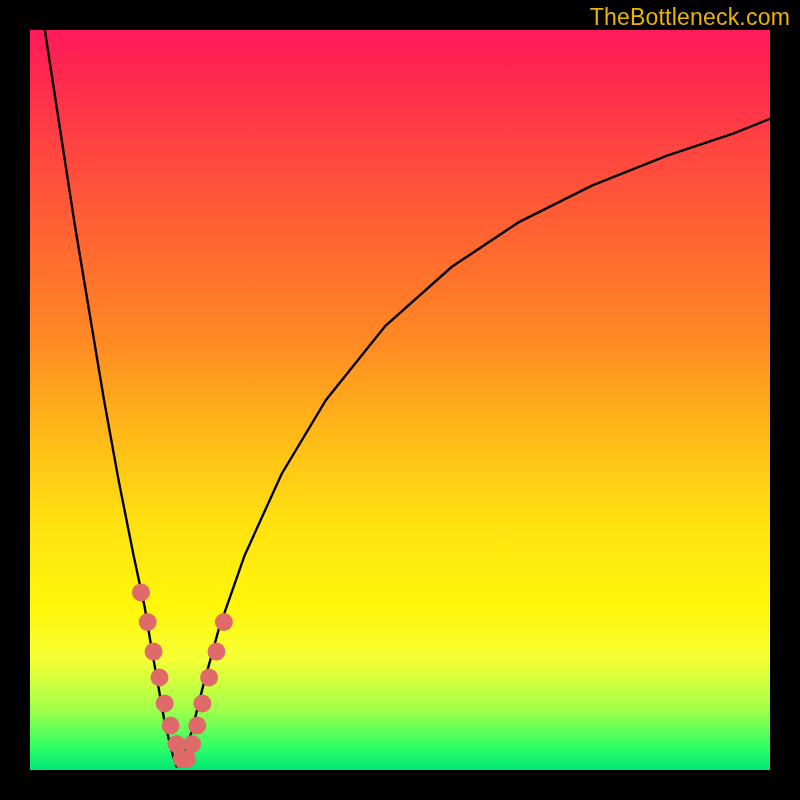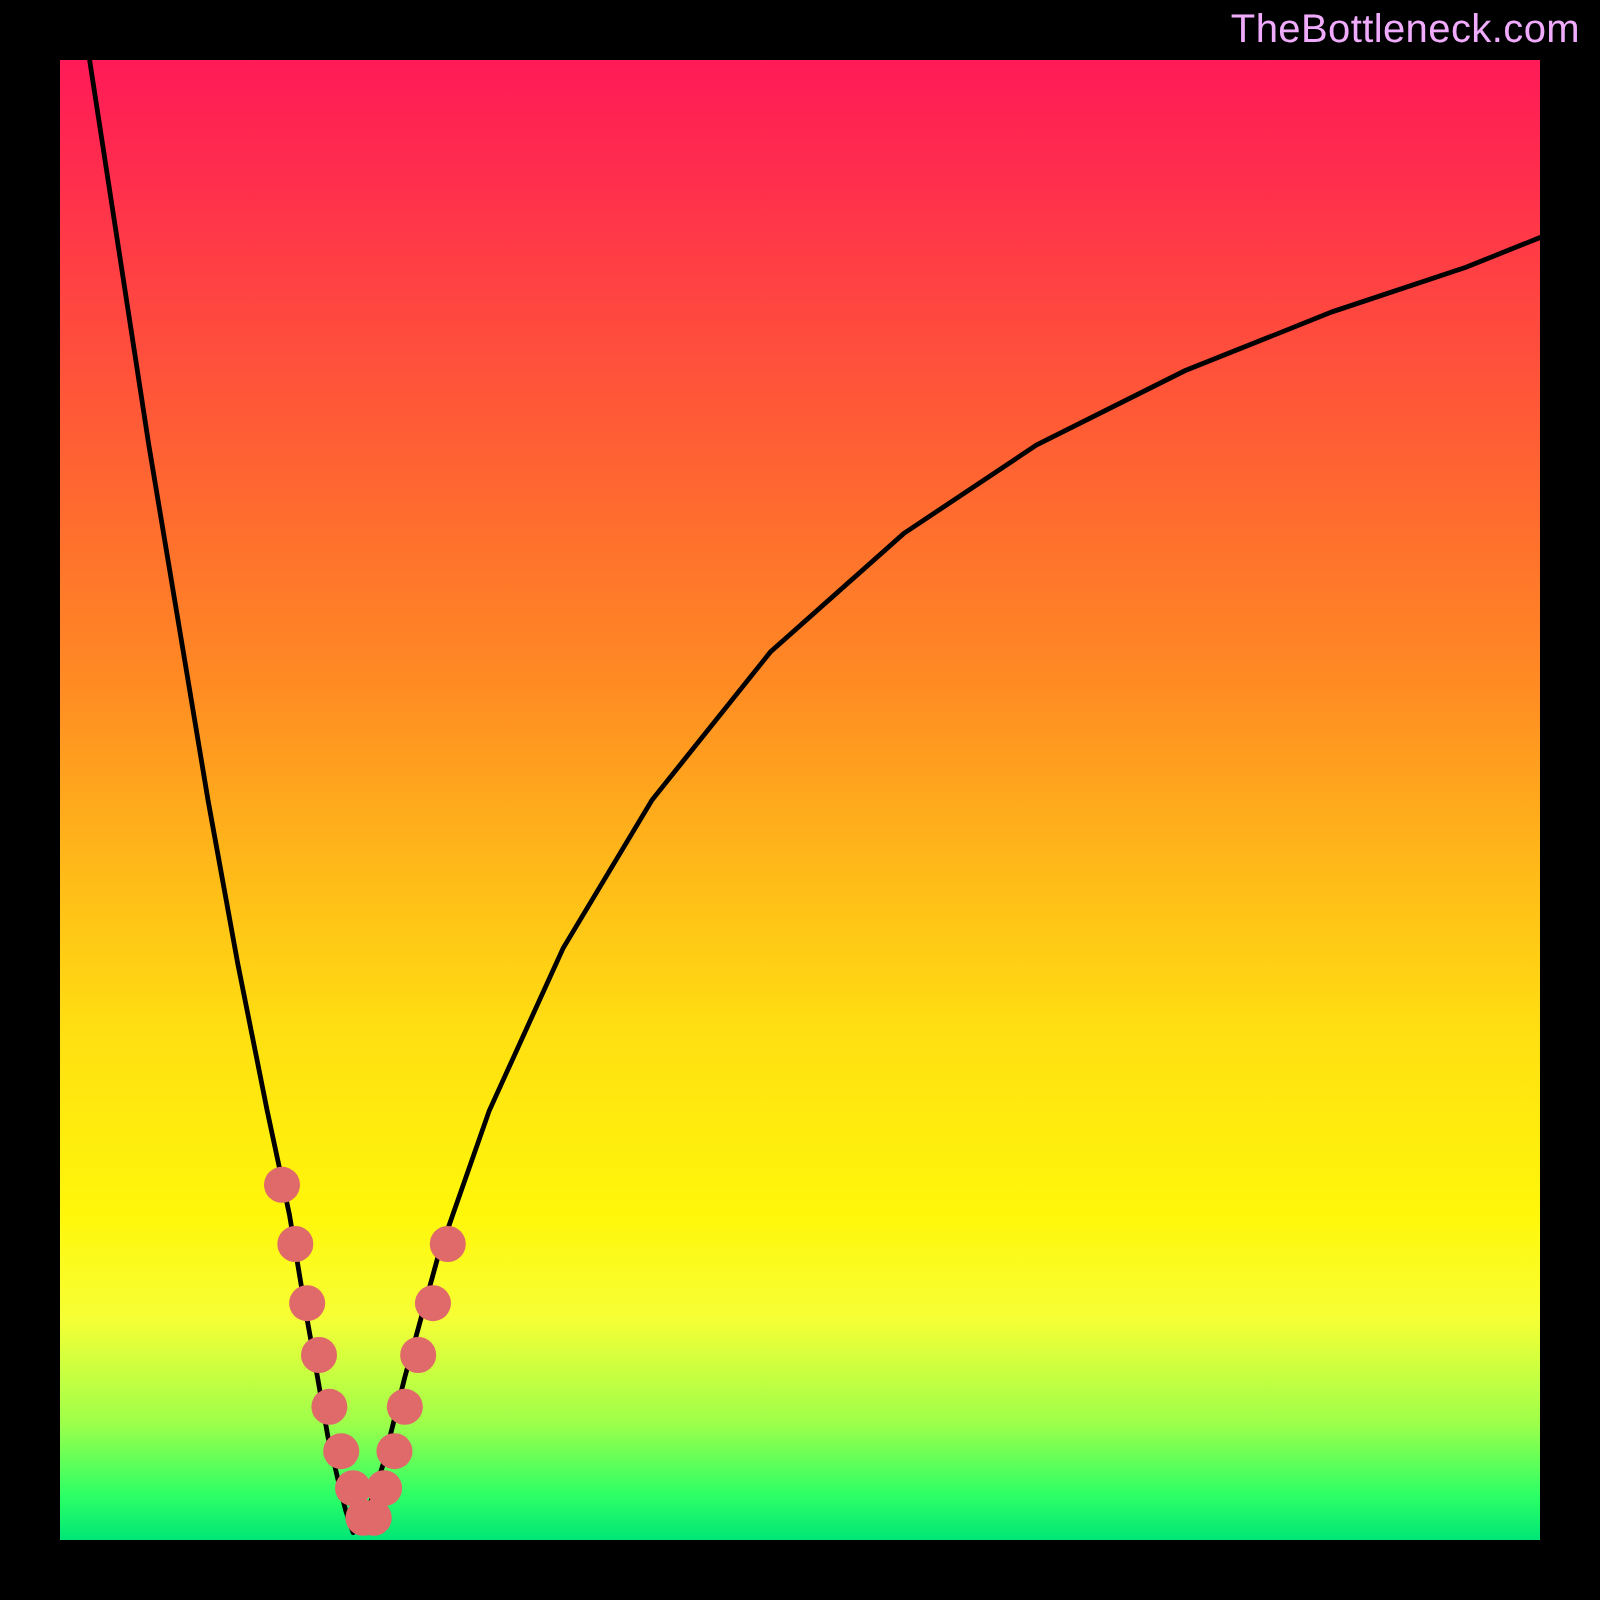--- a/index.html
+++ b/index.html
@@ -37,22 +37,22 @@
       #f6ff35 85%,
       #9fff4a 92%,
       #2dff66 97%,
       #00e676 100%
     );
   }
   .watermark {
     position: absolute;
     top: 4px;
     right: 10px;
-    color: #f0abfc;
-    font-size: 20px;
+    color: #eab308;
+    font-size: 23px;
     font-weight: 500;
     letter-spacing: 0.2px;
     user-select: none;
   }
   svg.curve {
     position: absolute;
     top: 0; left: 0;
   }
 </style>
 </head>

